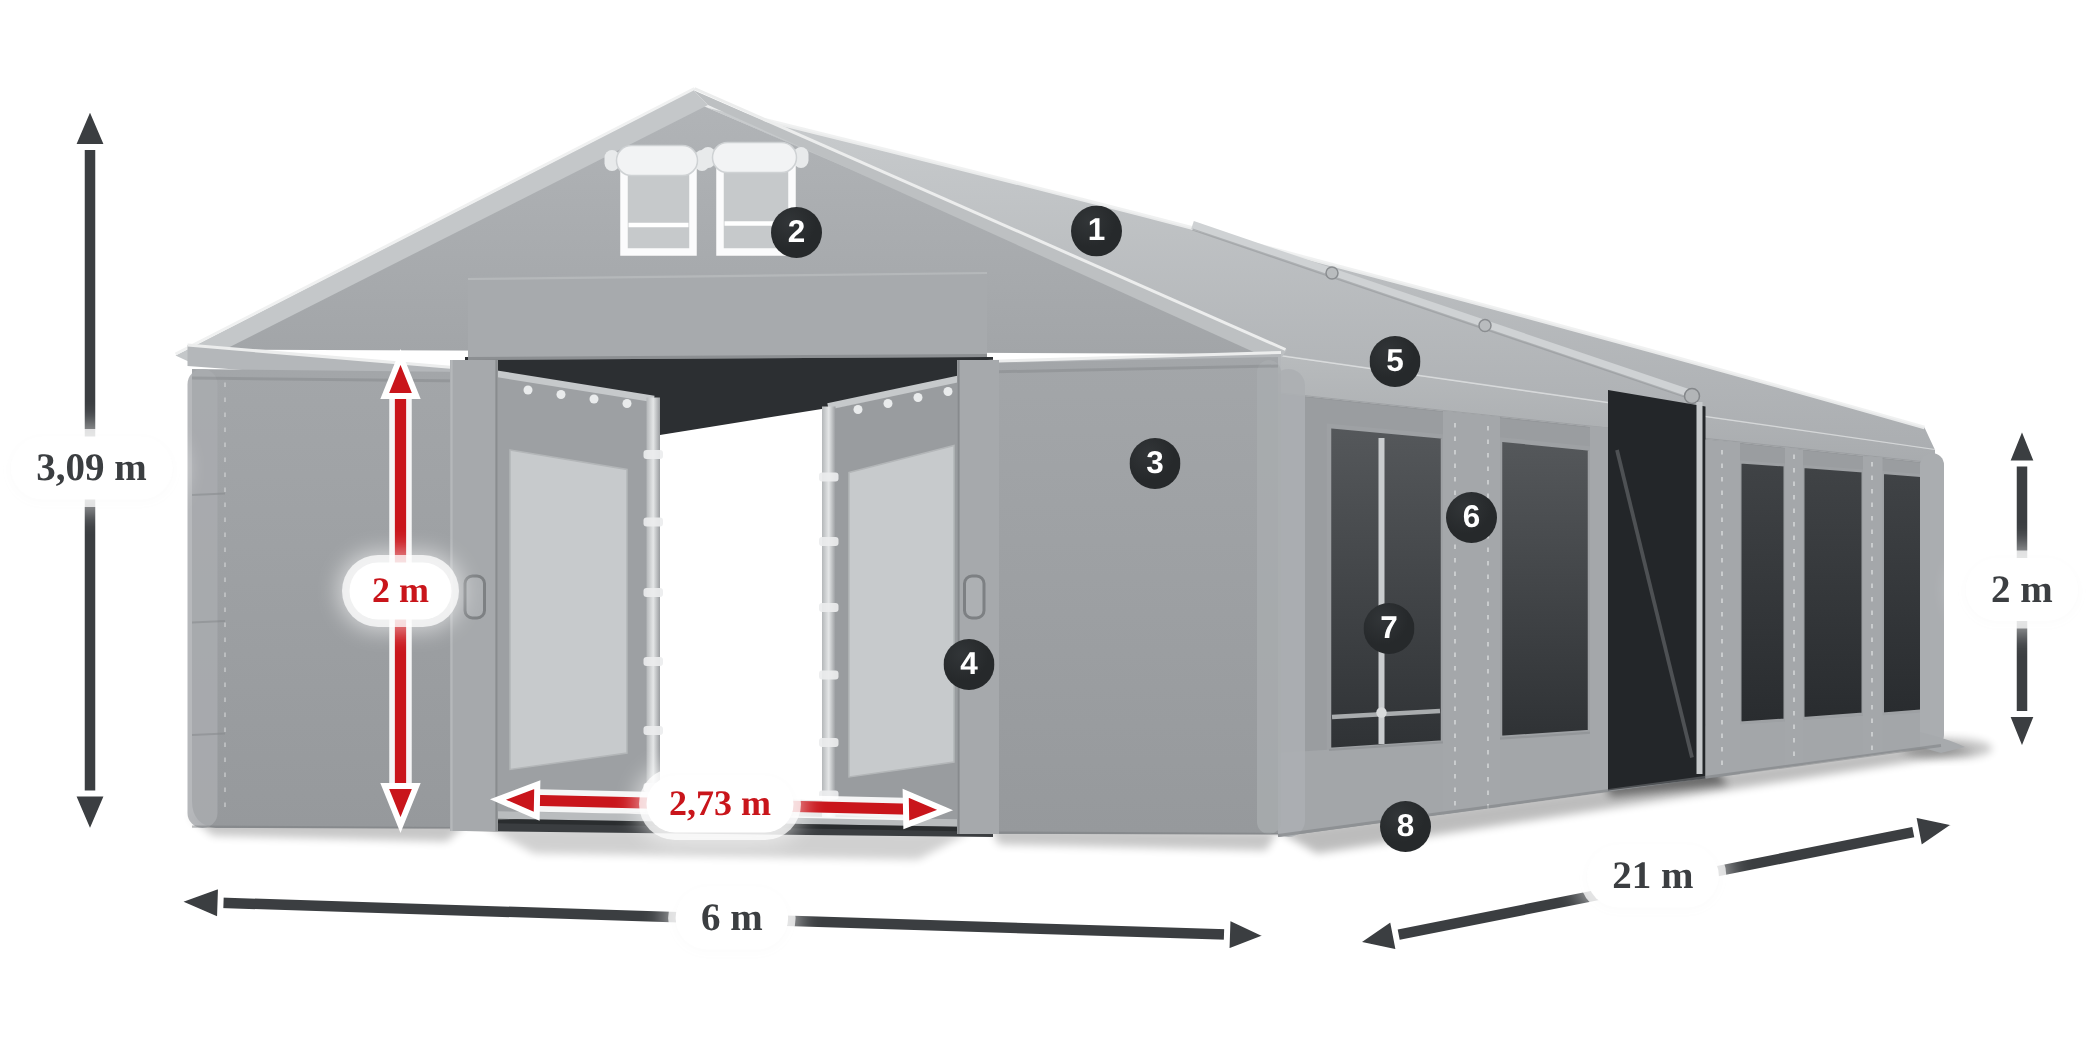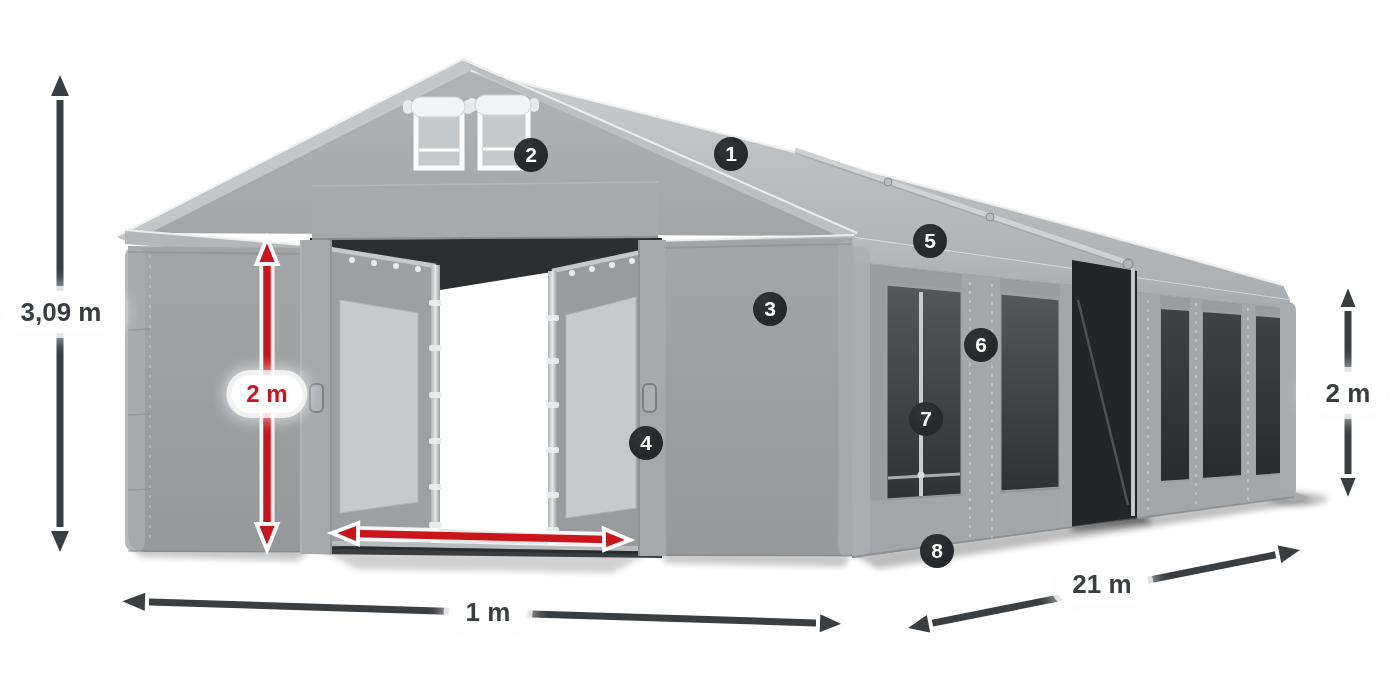--- a/index.html
+++ b/index.html
@@ -19,20 +19,21 @@
   .stage svg{position:absolute;left:0;top:0;}
   
   .pill{
     position:absolute;transform:translate(-50%,-50%);
     background:var(--pill-bg);
     color:var(--dimension-dark);
     font-weight:bold;font-size:26px;line-height:1;
     padding:8px 17px;border-radius:26px;white-space:nowrap;
     box-shadow:0 0 0 5px rgba(255,255,255,.75),0 0 14px 8px rgba(255,255,255,.55),0 1px 6px rgba(0,0,0,.12);
     z-index:3;
+    font-family:Liberation Serif, serif;
   }
   .pill.red{color:var(--accent-red);font-size:24px;padding:7px 15px;}
   
   .badge{
     position:absolute;width:34px;height:34px;border-radius:50%;
     background:radial-gradient(circle at 36% 30%, #41454870 0%, transparent 55%), var(--badge-bg);
     color:var(--badge-text);font-weight:bold;font-size:21px;
     display:flex;align-items:center;justify-content:center;
     z-index:4;cursor:pointer;user-select:none;
   }
@@ -303,21 +304,22 @@
       <line class="halo" x1="1348" y1="301" x2="1348" y2="483" stroke-width="15"></line>
       <line class="arrow-dark-stroke" x1="1348" y1="303" x2="1348" y2="481" stroke-width="7"></line>
       <polygon class="arrow-dark-fill" points="1348,283 1358.5,309 1337.5,309"></polygon>
       <polygon class="arrow-dark-fill" points="1348,502 1358.5,476 1337.5,476"></polygon>
     </g>
   </g>
 </svg>
 
 <div class="pill" style="left:61px;top:312px">3,09 m</div>
 <div class="pill red" style="left:267px;top:394px">2 m</div>
-<div class="pill" style="left:488px;top:612px">1 m</div>
+<div class="pill red" style="left:480px;top:536px">2,73 m</div>
+<div class="pill" style="left:488px;top:612px">6 m</div>
 <div class="pill" style="left:1102px;top:584px">21 m</div>
 <div class="pill" style="left:1348px;top:393px">2 m</div>
 
 <div class="badge" style="left:714px;top:137px">1</div>
 <div class="badge" style="left:514px;top:138px">2</div>
 <div class="badge" style="left:753px;top:292px">3</div>
 <div class="badge" style="left:629px;top:426px">4</div>
 <div class="badge" style="left:913px;top:224px">5</div>
 <div class="badge" style="left:964px;top:328px">6</div>
 <div class="badge" style="left:909px;top:402px">7</div>

